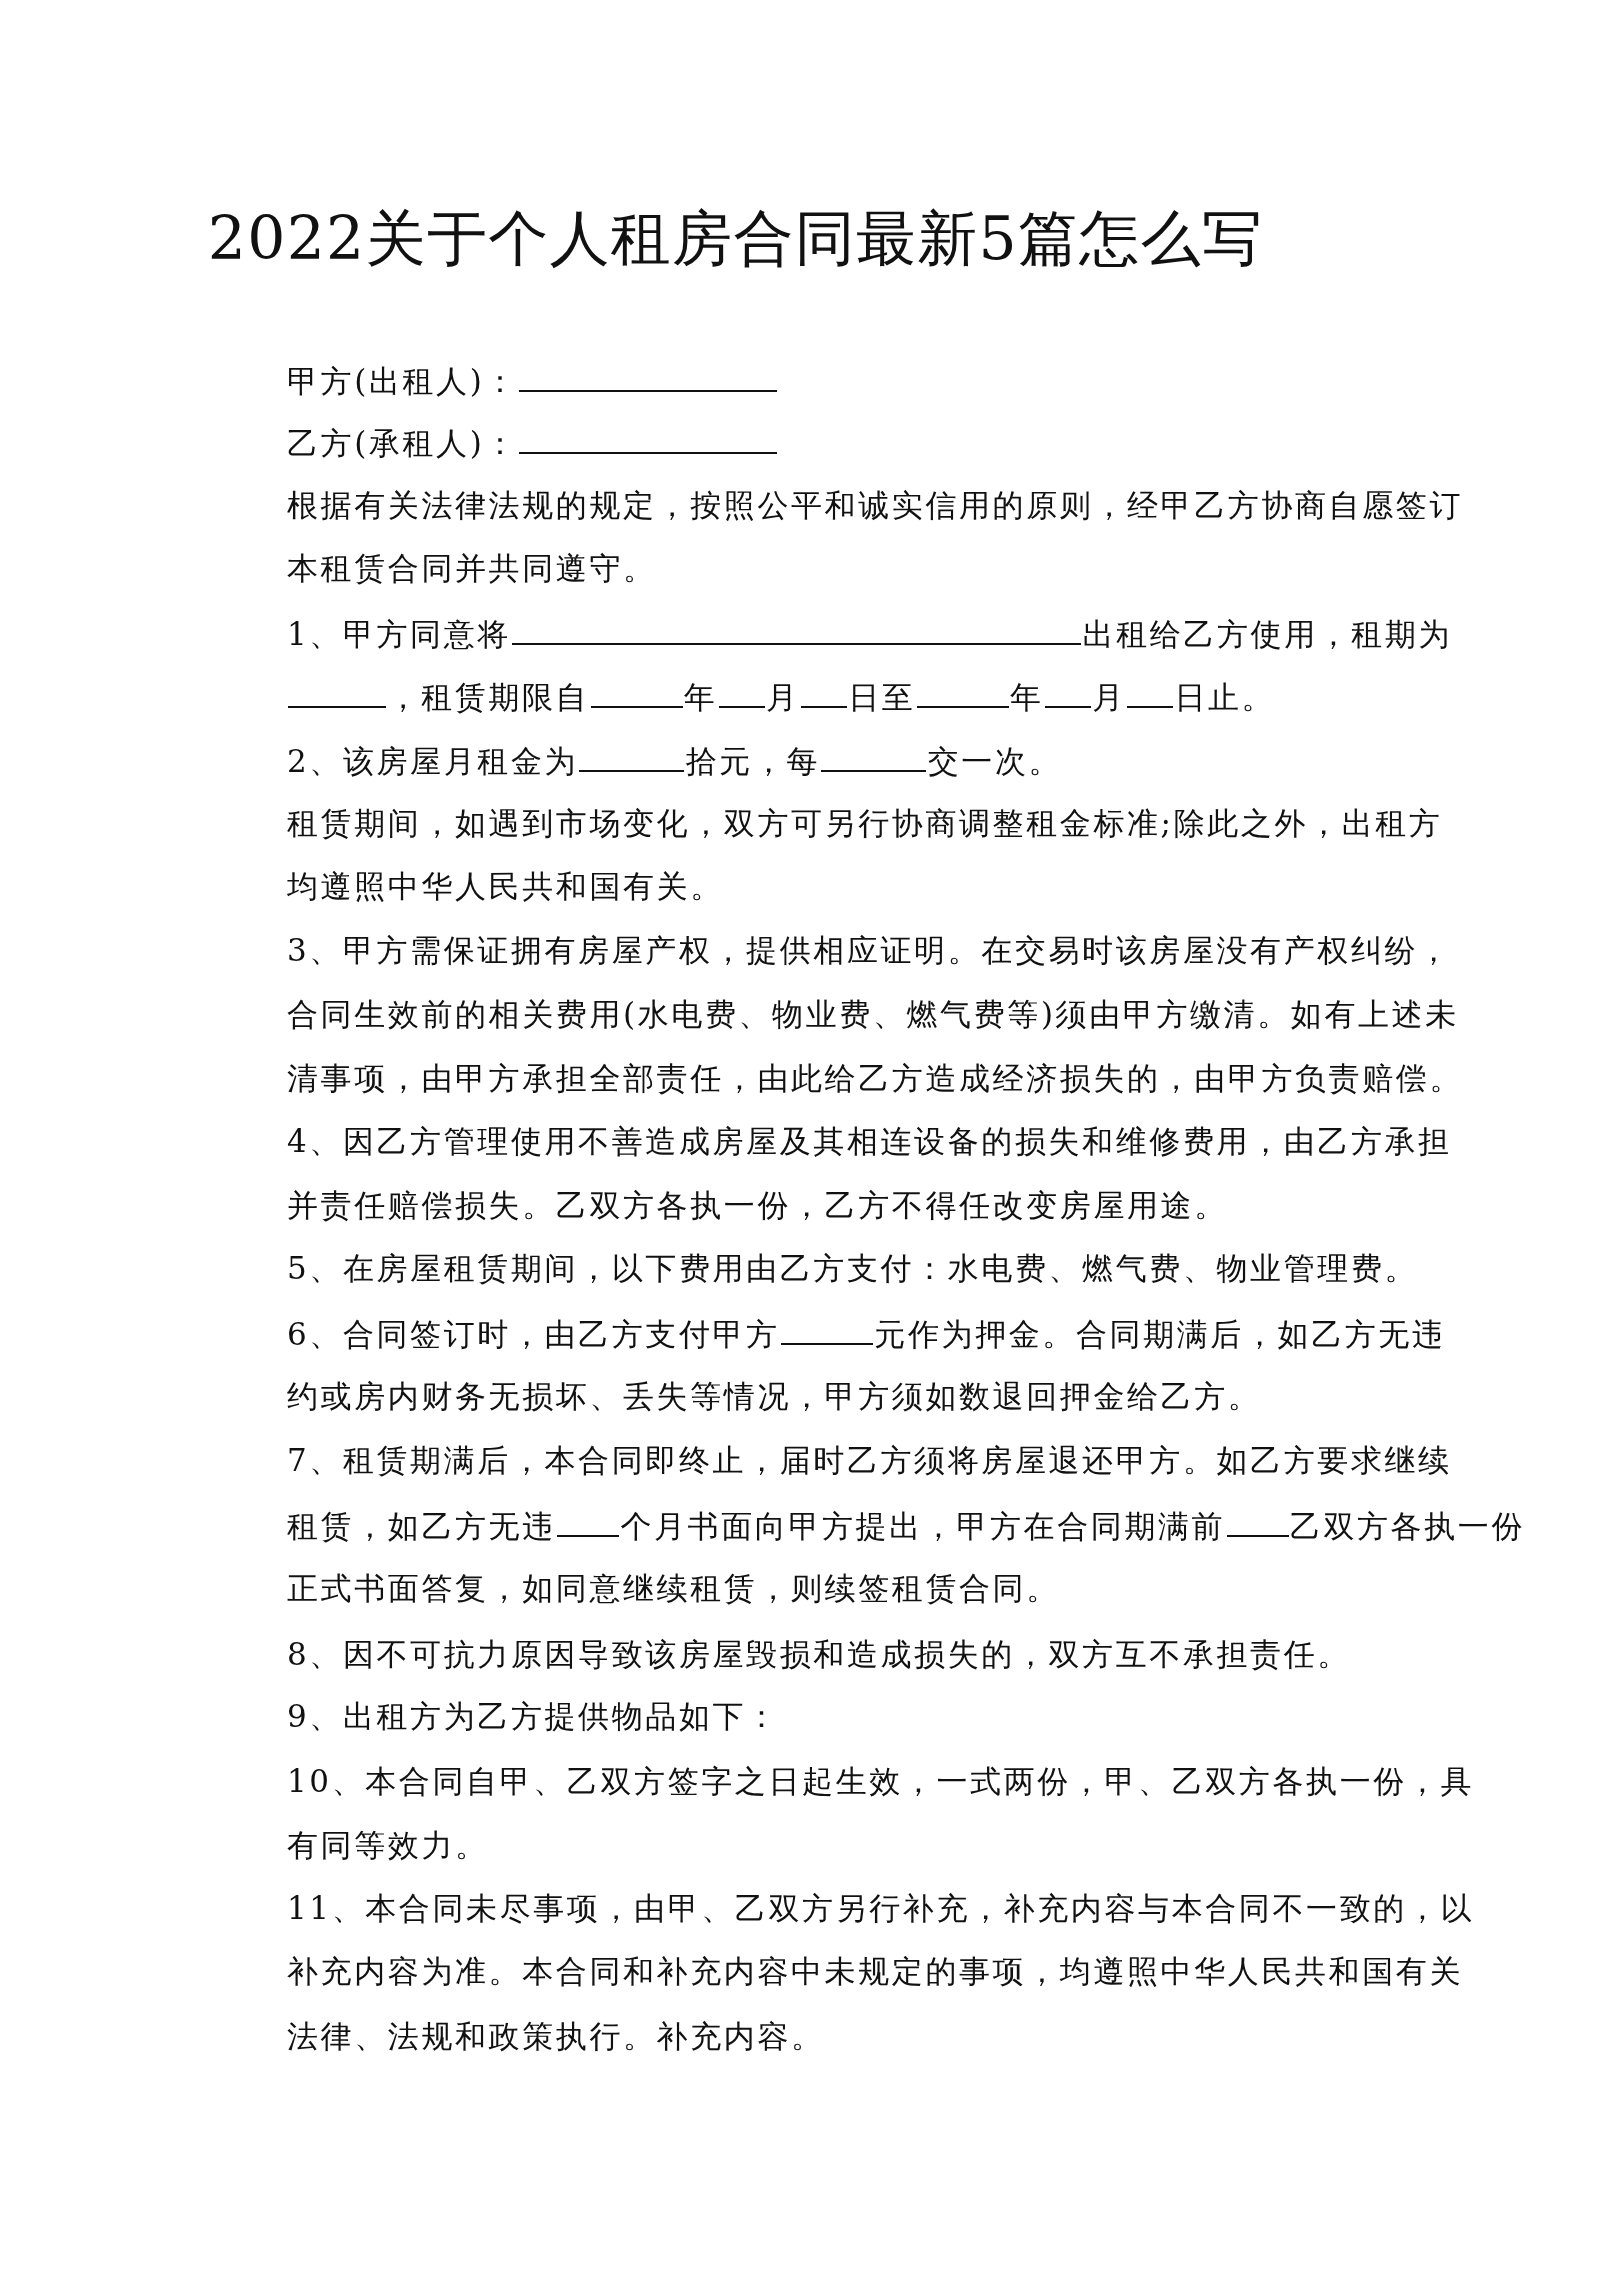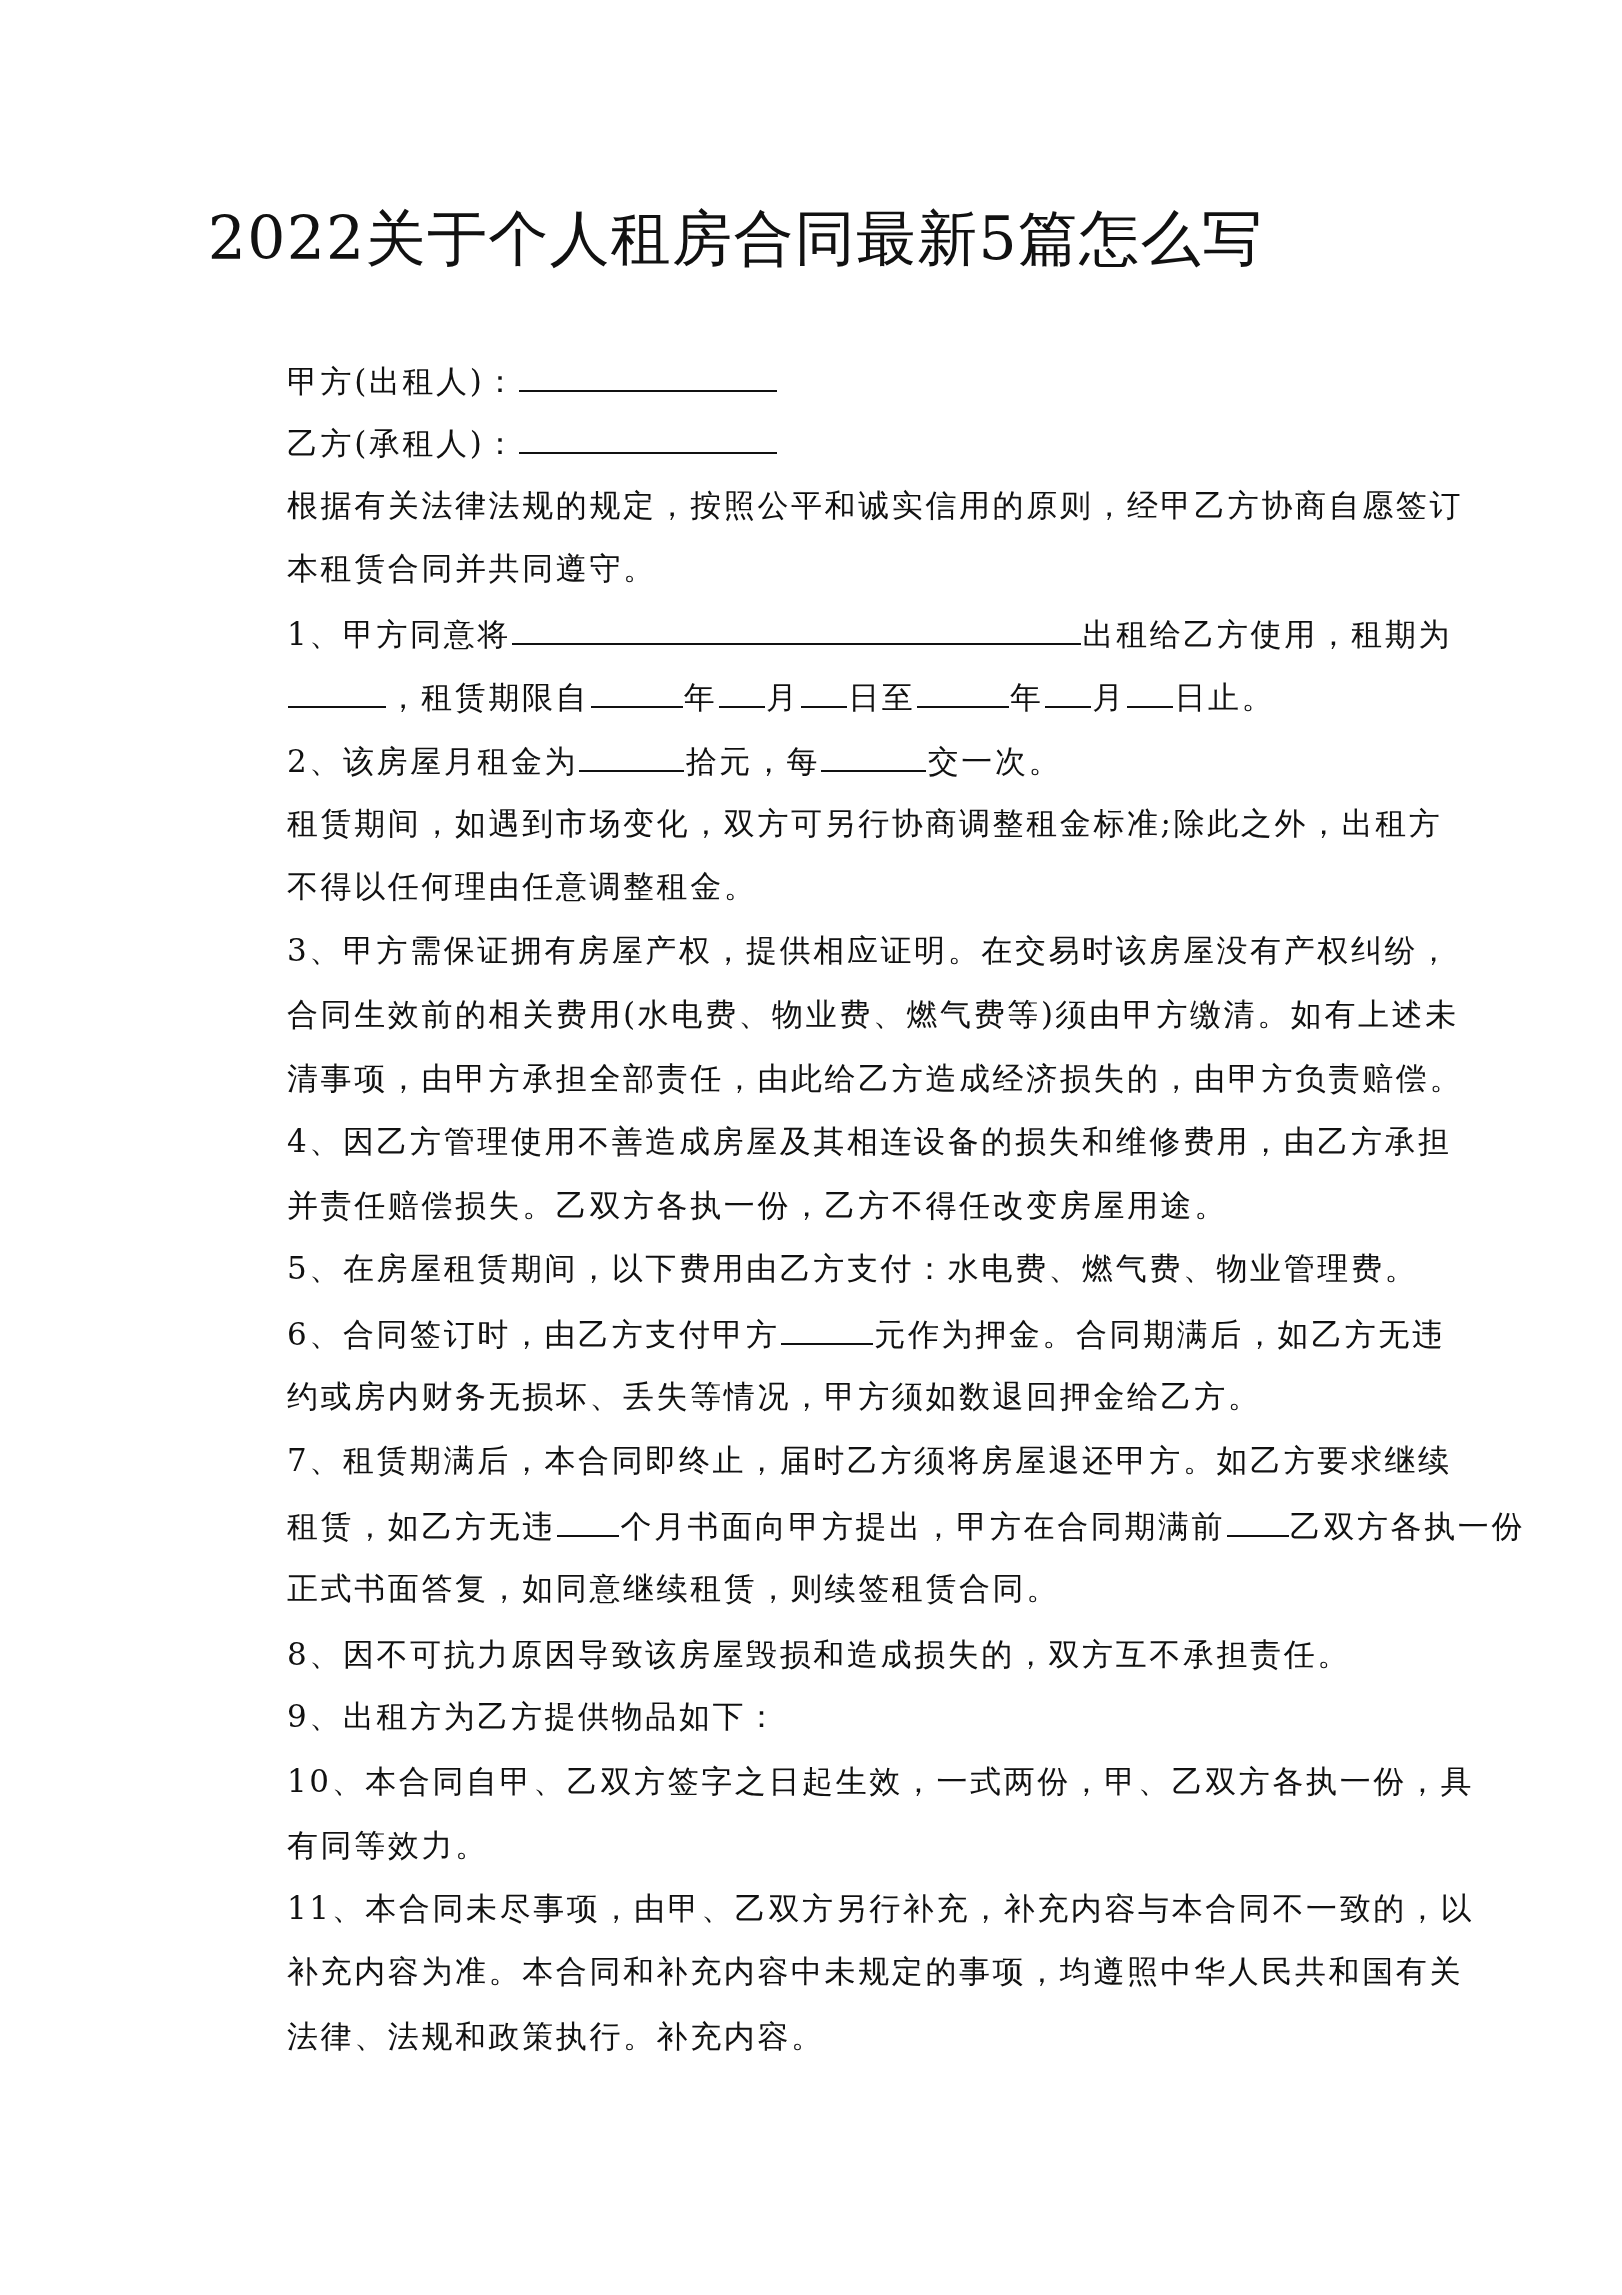--- a/index.html
+++ b/index.html
@@ -32,21 +32,21 @@
     <span>1、甲方同意将</span><span class="blank" style="width:569px"></span><span>出租给乙方使用，租期为</span>
   </div>
   <div class="line" style="top:675px">
     <span class="blank" style="width:98px"></span><span>，租赁期限自</span><span class="blank" style="width:92px"></span><span>年</span><span class="blank" style="width:46px"></span><span>月</span><span class="blank" style="width:46px"></span><span>日至</span><span class="blank" style="width:92px"></span><span>年</span><span class="blank" style="width:46px"></span><span>月</span><span class="blank" style="width:46px"></span><span>日止。</span>
   </div>
 
   <div class="line" style="top:739px">
     <span>2、该房屋月租金为</span><span class="blank" style="width:105px"></span><span>拾元，每</span><span class="blank" style="width:105px"></span><span>交一次。</span>
   </div>
   <div class="line" style="top:802px">租赁期间，如遇到市场变化，双方可另行协商调整租金标准;除此之外，出租方</div>
-  <div class="line" style="top:865px">不得以任何理由任意调整租金。</div>
+  <div class="line" style="top:865px">均遵照中华人民共和国有关。</div>
 
   <div class="line" style="top:929px">3、甲方需保证拥有房屋产权，提供相应证明。在交易时该房屋没有产权纠纷，</div>
   <div class="line" style="top:993px">合同生效前的相关费用(水电费、物业费、燃气费等)须由甲方缴清。如有上述未</div>
   <div class="line" style="top:1057px">清事项，由甲方承担全部责任，由此给乙方造成经济损失的，由甲方负责赔偿。</div>
 
   <div class="line" style="top:1120px">4、因乙方管理使用不善造成房屋及其相连设备的损失和维修费用，由乙方承担</div>
   <div class="line" style="top:1184px">并责任赔偿损失。乙双方各执一份，乙方不得任改变房屋用途。</div>
 
   <div class="line" style="top:1247px">5、在房屋租赁期间，以下费用由乙方支付：水电费、燃气费、物业管理费。</div>
 

